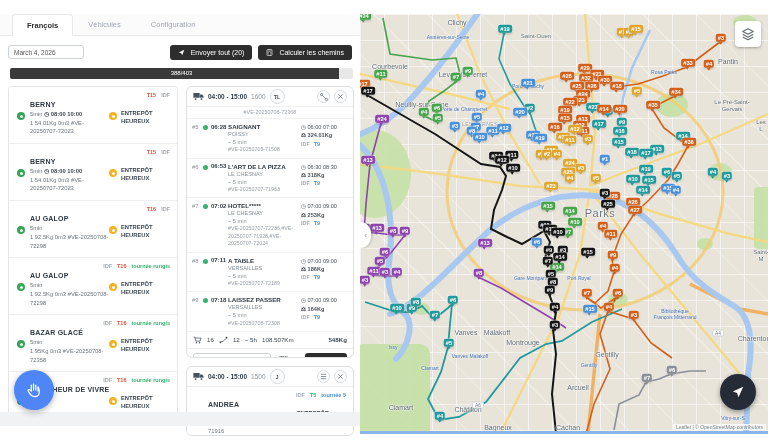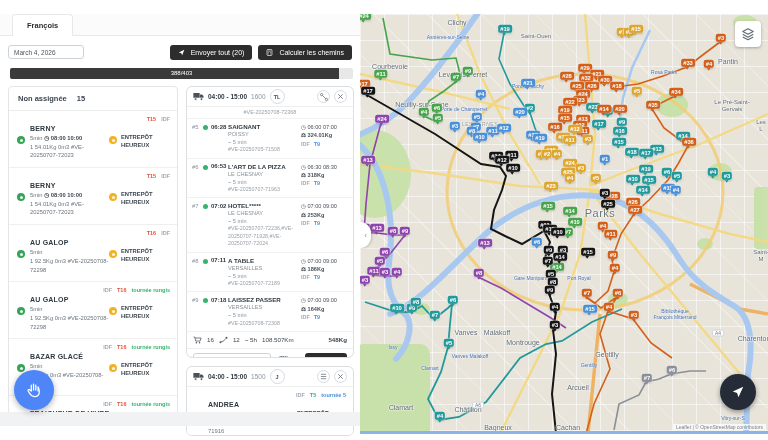--- a/index.html
+++ b/index.html
@@ -126,20 +126,22 @@
     <svg width="8" height="8" viewBox="0 0 10 10">
         <circle cx="5" cy="3.2" r="2.2" fill="#4a5560"></circle>
         <path d="M1 9.5a4 4 0 0 1 8 0z" fill="#4a5560"></path>
       </svg>
     <span>Salim Lahlou</span>
     <span class="caret"></span>
   </div>
 
   <div class="tabsbar">
     <div class="tab active">François</div>
+    <div class="tab">Véhicules</div>
+    <div class="tab">Configuration</div>
   </div>
 
   <div class="toolbar">
     <input class="input date-input" value="March 4, 2026" style="">
     <span class="spacer"></span>
     <button class="btn-dark">
       <svg class="icx" width="7" height="7" viewBox="0 0 10 10">
           <path d="M1 5l8-4-3 8-1.5-3.2z" fill="#fff"></path>
         </svg>
       <span>Envoyer tout (20)</span>
@@ -153,24 +155,20 @@
     </button>
   </div>
 
   <div class="progress">
     <div class="fill" id="progress-fill" style="width: 96%;"></div>
     <div class="lbl">388/403</div>
   </div>
 
   <div class="columns">
     <div class="col-un">
-      <div class="col-un-head">
-        <span>Non assignée</span>
-        <span>15</span>
-      </div>
       <div id="unassigned-list">
           <div class="card">
             <div class="badges">
               <span class="bdg-red">T15</span>
               <span class="bdg-gray">IDF</span>
             </div>
             <div class="title">BERNY</div>
             <div class="row">
               <span class="dot green"></span>
               <div class="info">

